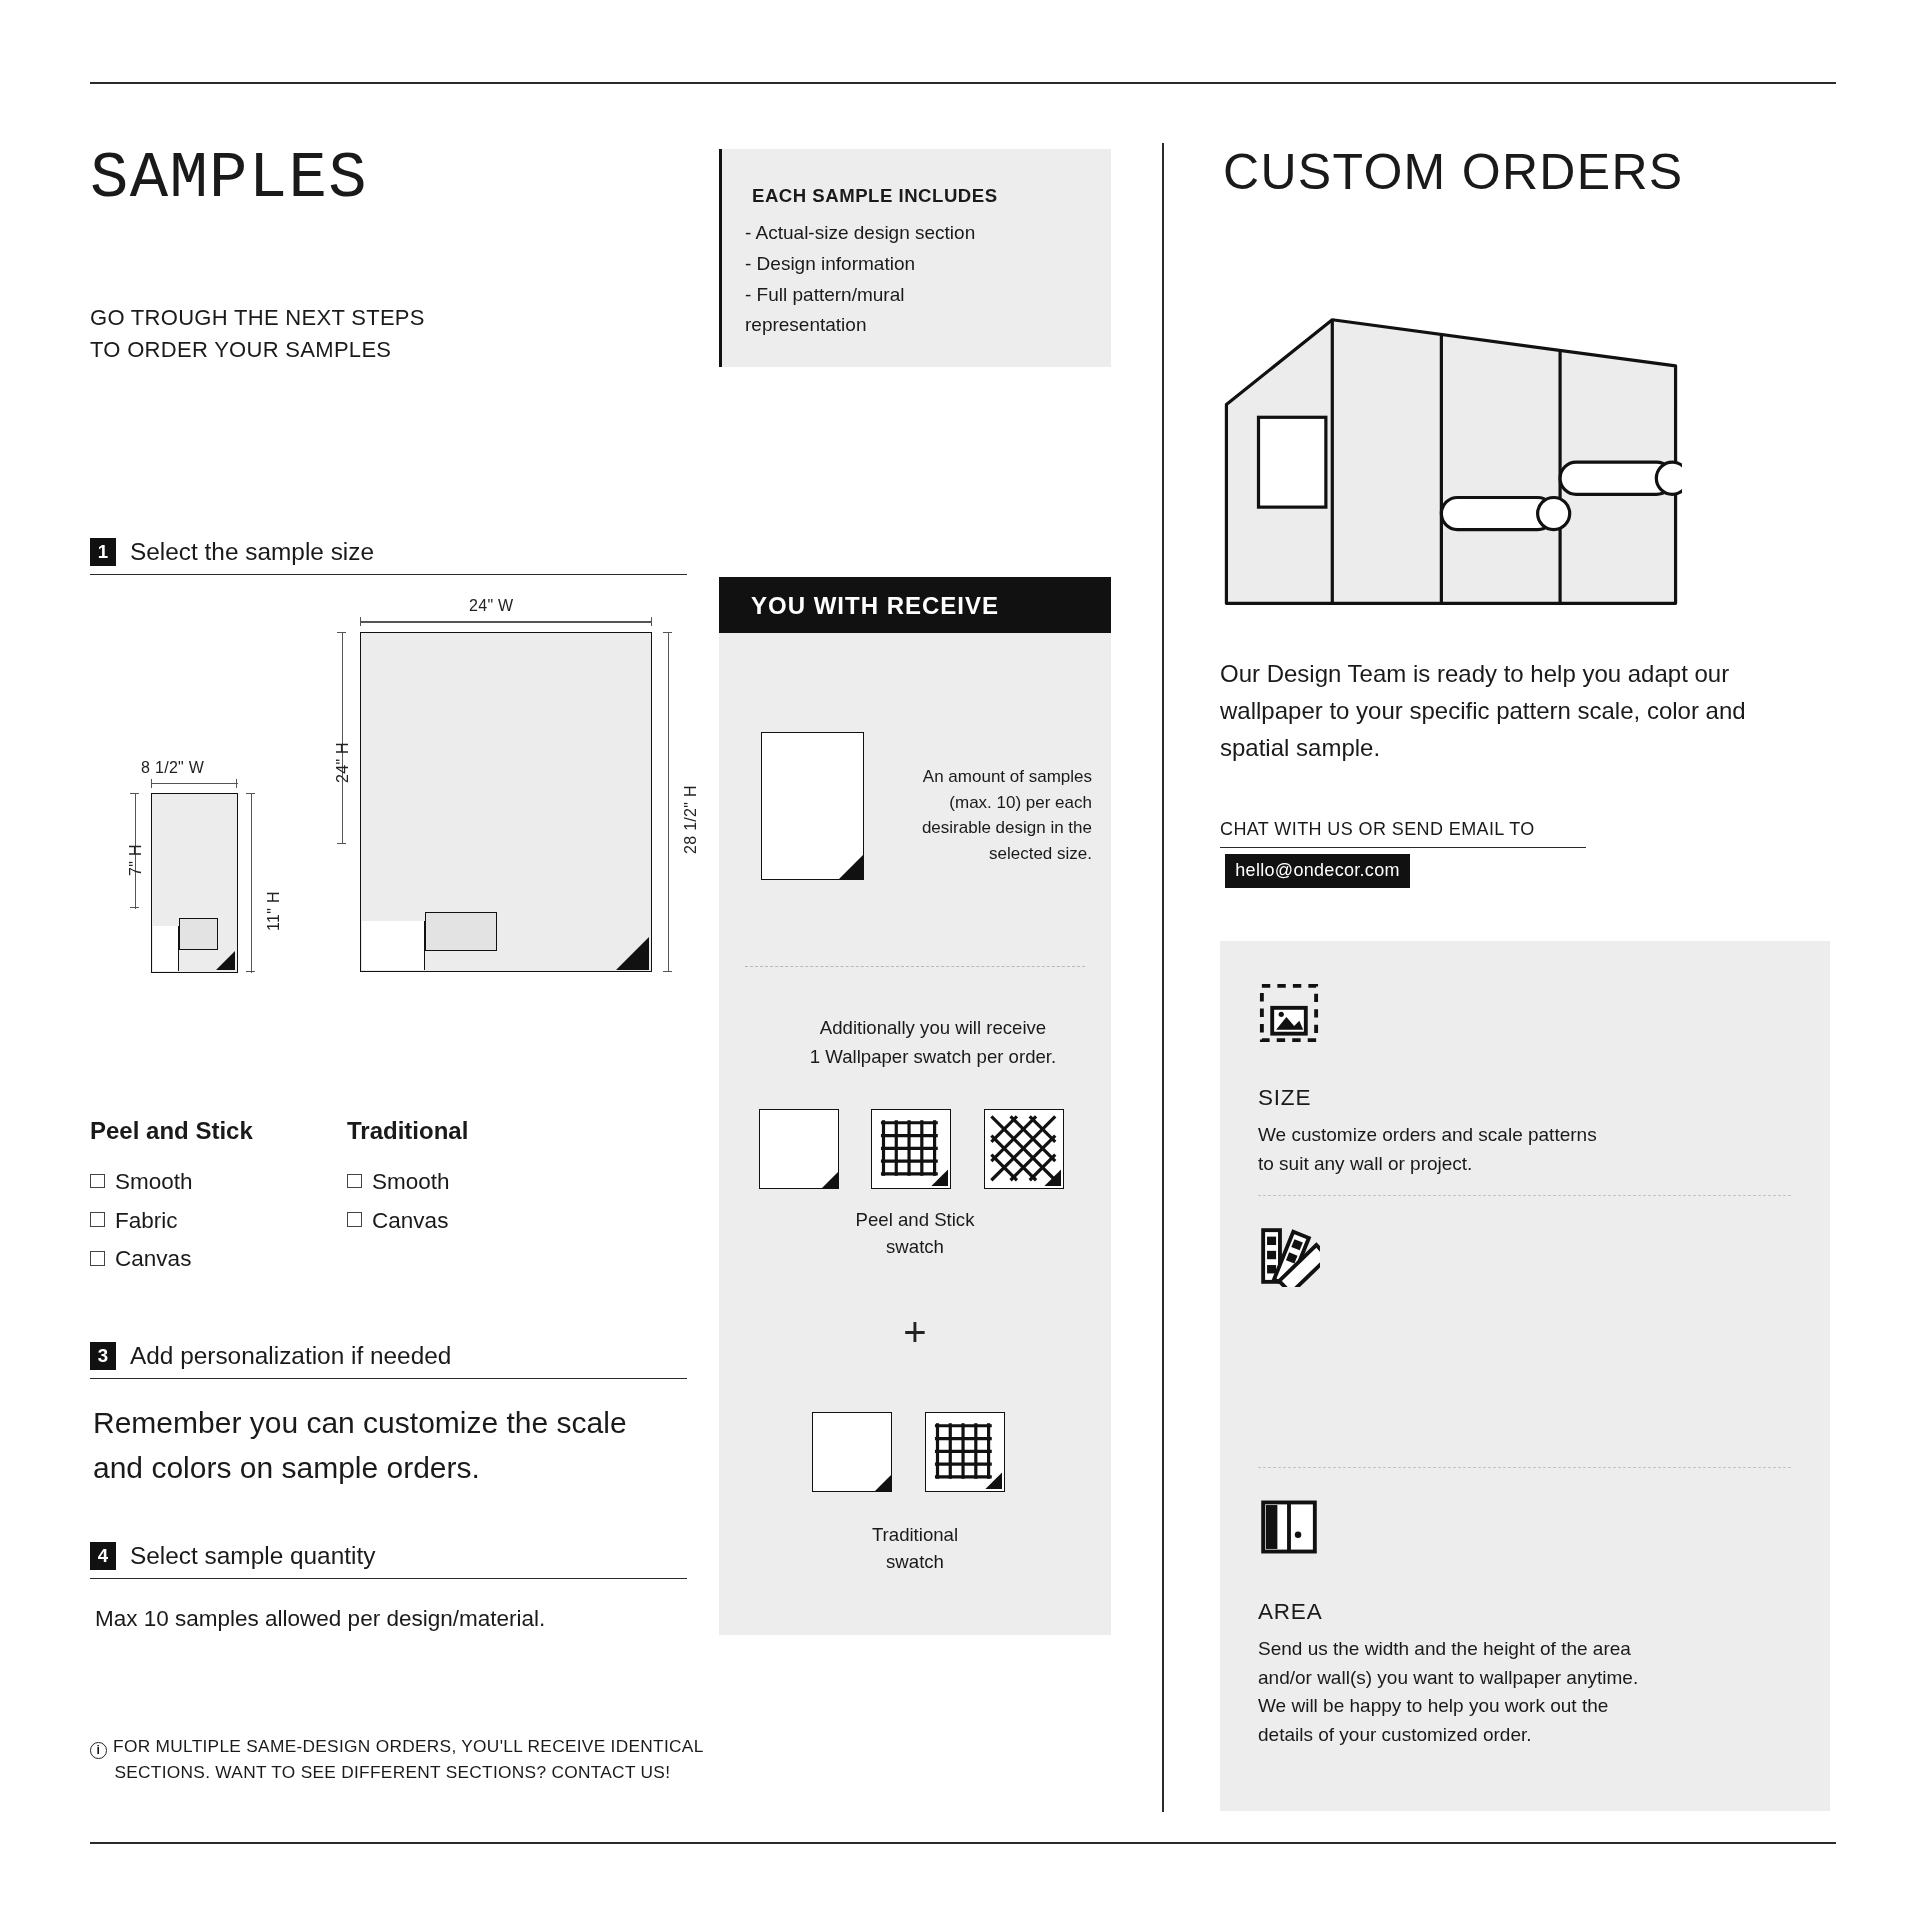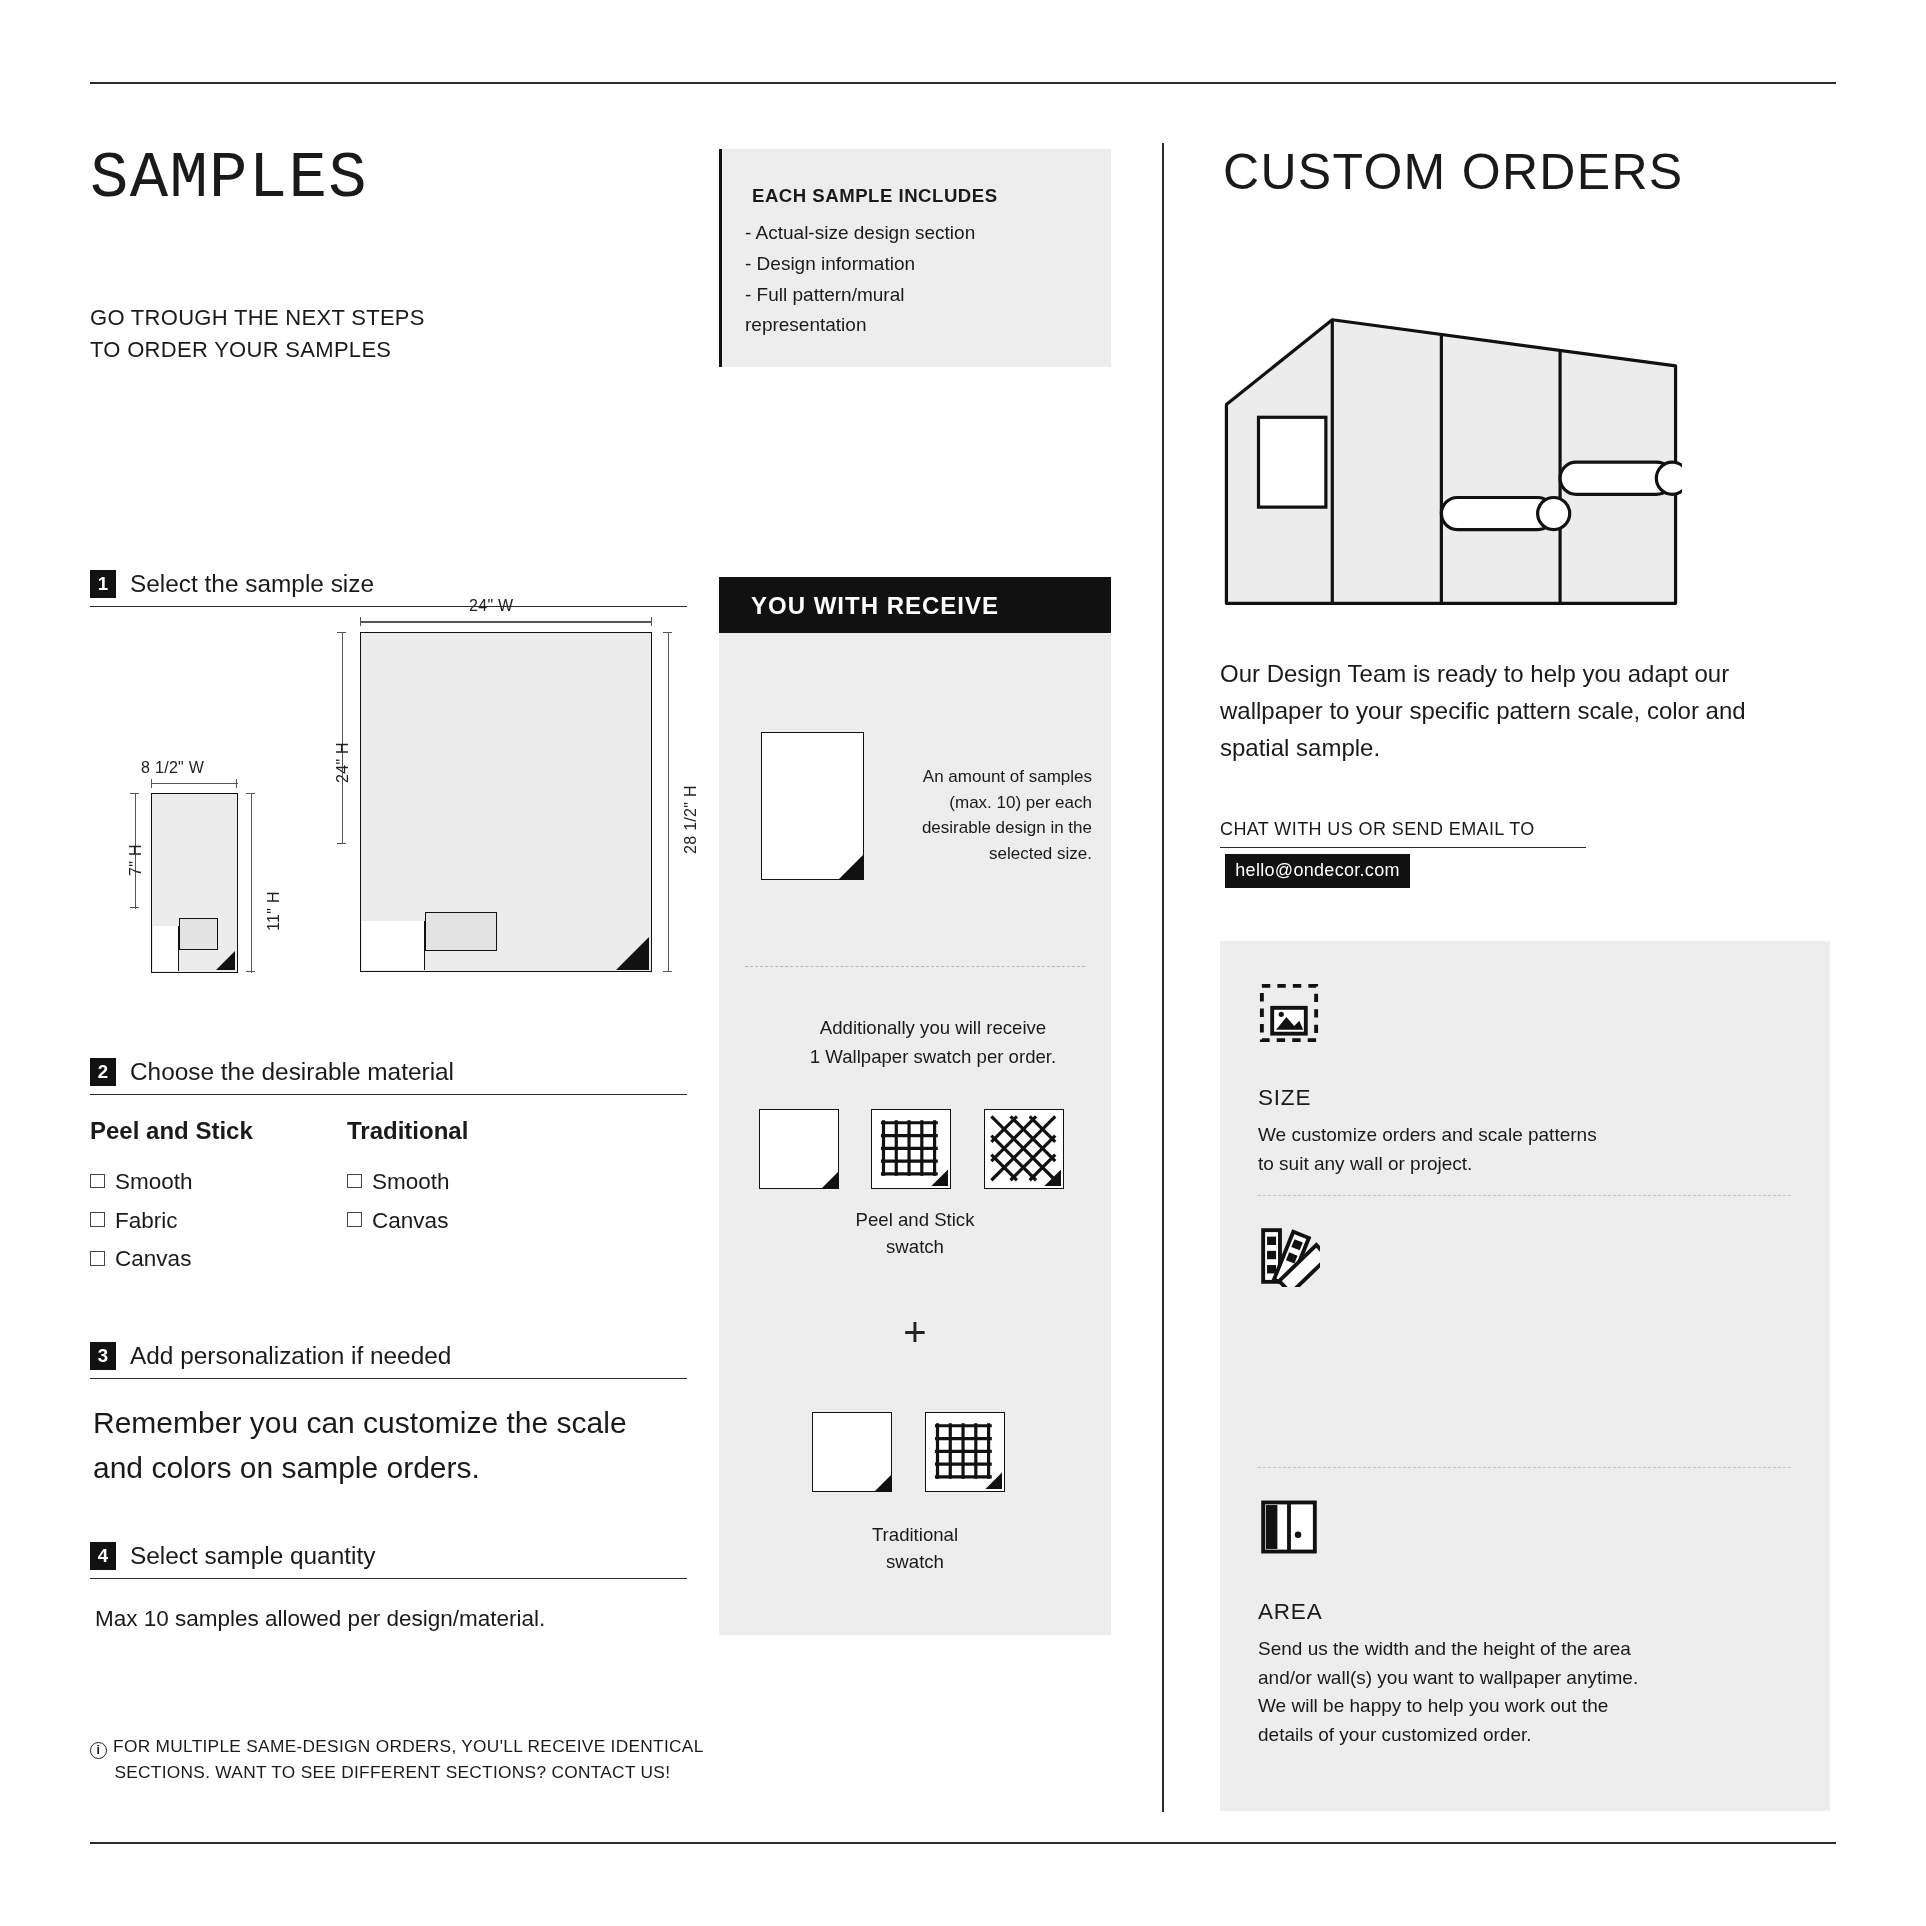--- a/index.html
+++ b/index.html
@@ -124,21 +124,21 @@
     font-size: 24.4px;
     vertical-align: middle;
   }
   .step-rule {
     margin-top: 7.7px;
     height: 1.3px;
     background: #2b2b2b;
     width: 597px;
   }
 
-  .step1 { top: 538px; margin-top: 32px; }
+  .step1 { top: 538px; }
   .step2 { top: 1058px; }
   .step3 { top: 1342px; }
   .step4 { top: 1542px; }
 
   
   .diagram { position: absolute; left: 90px; top: 597px; width: 597px; height: 411px; }
   .big-sample {
     position: absolute;
     left: 270px;
     top: 35px;
@@ -511,24 +511,20 @@
     <div class="dim-line-v" style="left:45px; top:196px; height:116px;"></div>
     <div class="tick-h" style="left:40px; top:196px;"></div>
     <div class="tick-h" style="left:40px; top:310px;"></div>
     <div class="dim rot" style="left:37px; top:279px;">7" H</div>
     <div class="dim-line-v" style="left:161px; top:196px; height:180px;"></div>
     <div class="tick-h" style="left:156px; top:196px;"></div>
     <div class="tick-h" style="left:156px; top:374px;"></div>
     <div class="dim rot" style="left:175px; top:334px;">11" H</div>
   </div>
 
-  <div class="step step2">
-    <span class="step-num">2</span><span class="step-label">Choose the desirable material</span>
-    <div class="step-rule"></div>
-  </div>
 
   <div class="materials">
     <div class="mat-col-a">
       <div class="mat-head">Peel and Stick</div>
       <div class="mat-item"><span class="cb"></span><span>Smooth</span></div>
       <div class="mat-item"><span class="cb"></span><span>Fabric</span></div>
       <div class="mat-item"><span class="cb"></span><span>Canvas</span></div>
     </div>
     <div class="mat-col-b">
       <div class="mat-head">Traditional</div>

